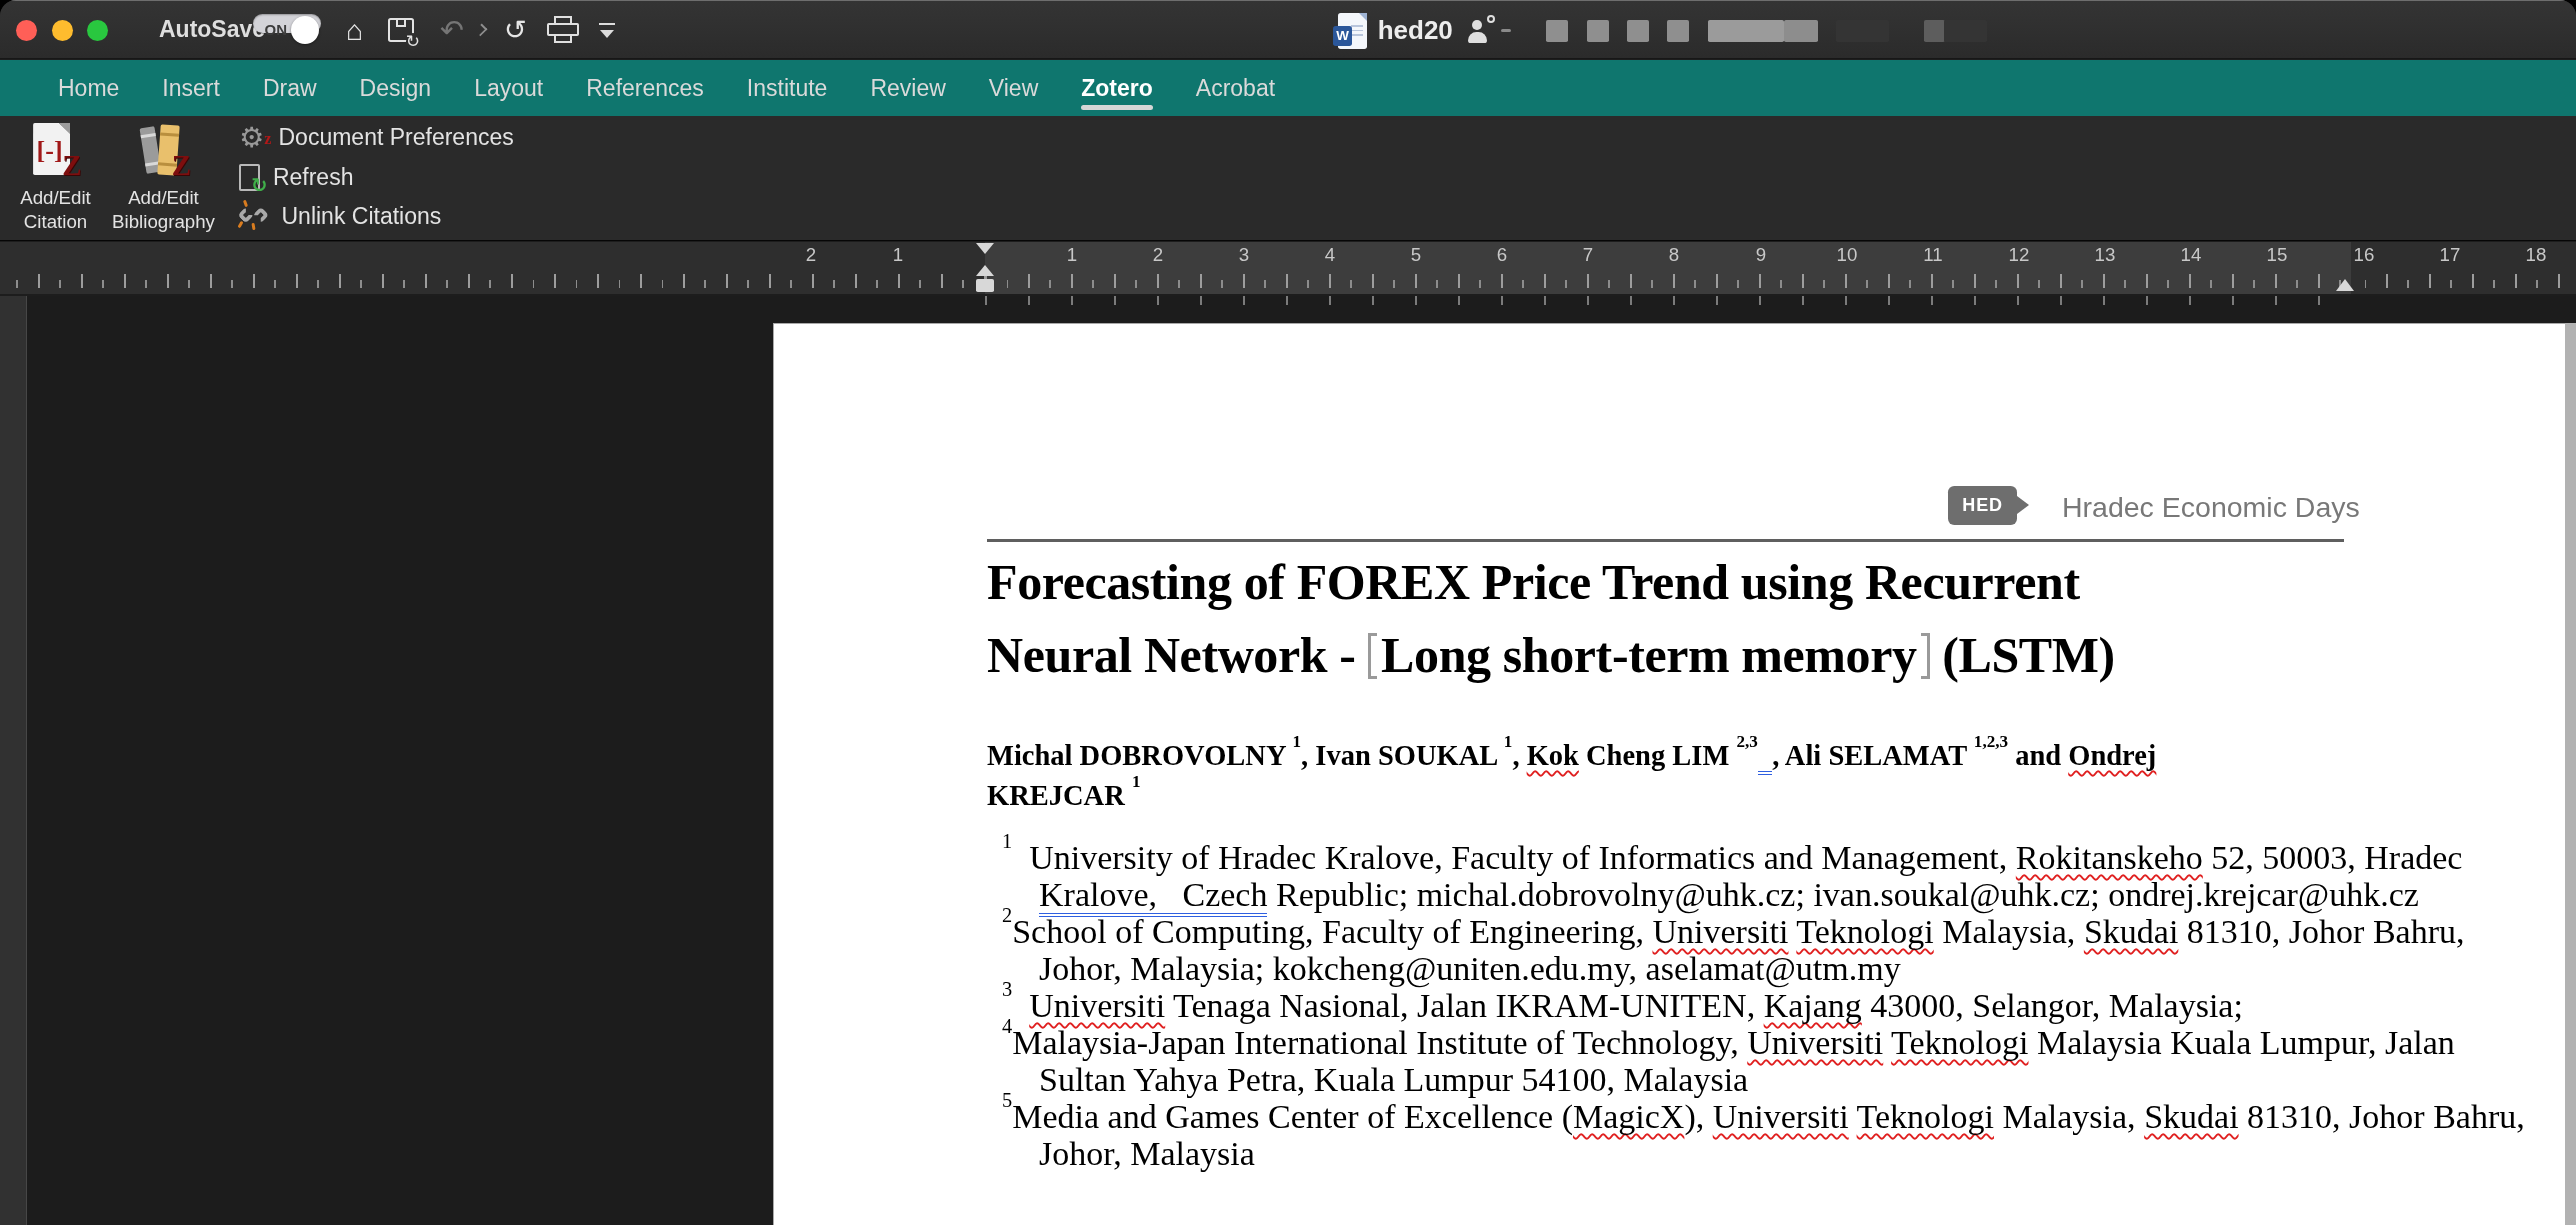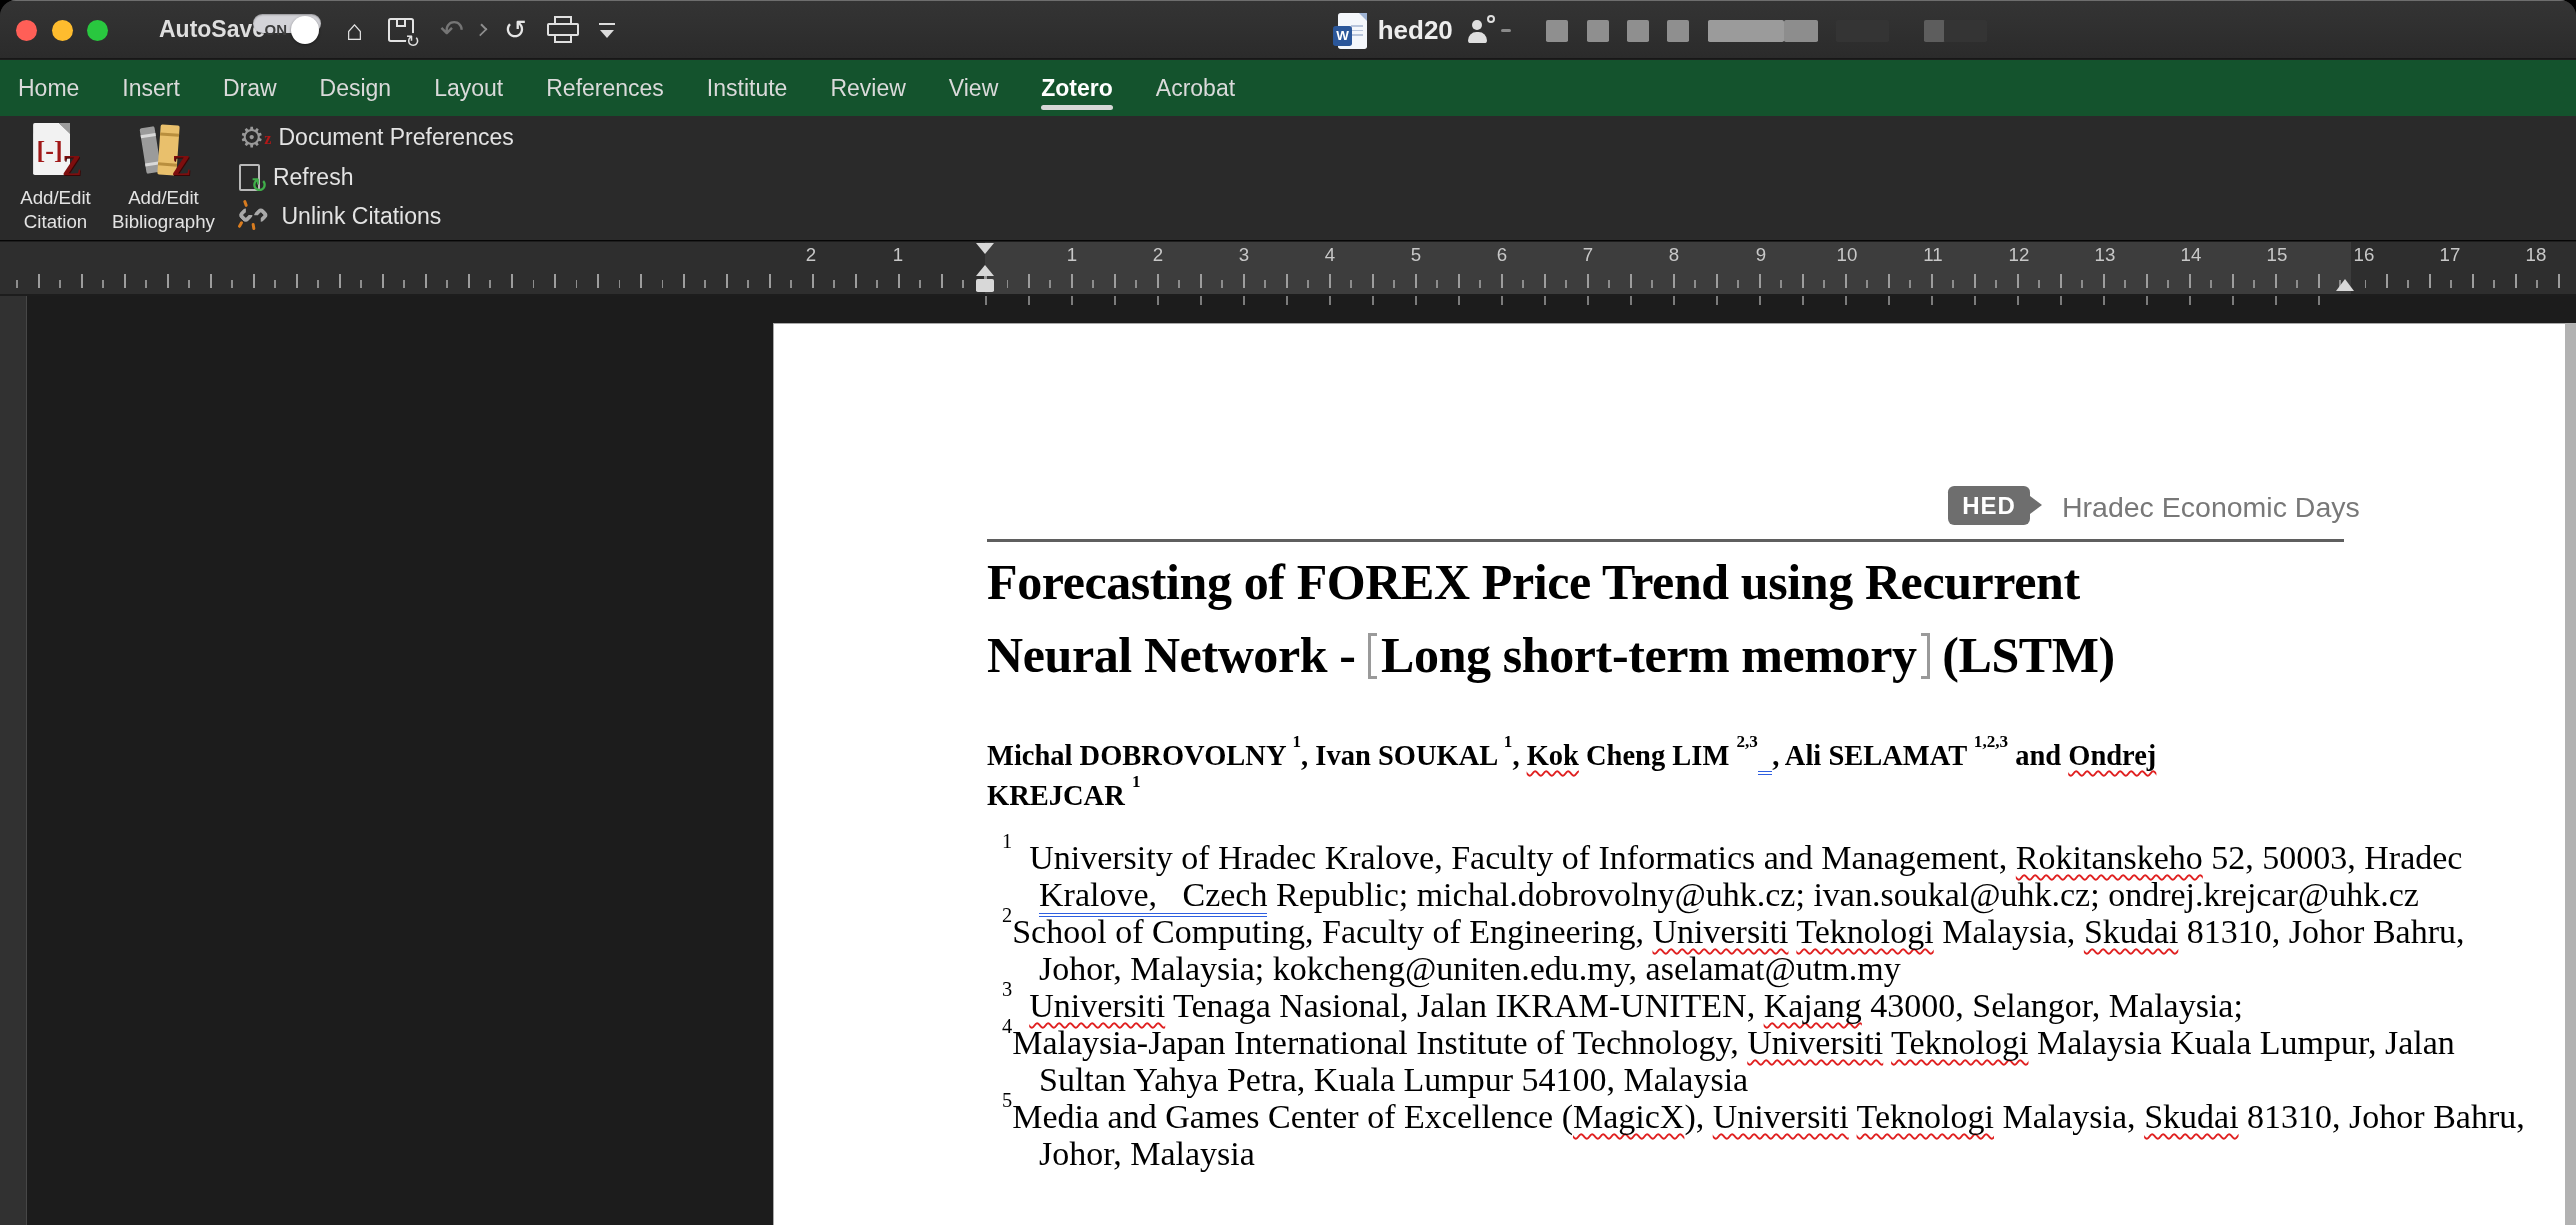--- a/index.html
+++ b/index.html
@@ -40,21 +40,21 @@
   .saveic .sync{position:absolute;right:-8px;bottom:-9.8px;font-size:17px;color:#e3e3e3;background:#2f2f2f;border-radius:50%;line-height:1;}
   .printer{position:relative;width:32px;height:28.5px;}
   .printer .pt{position:absolute;left:7.1px;top:0;width:18px;height:8px;border:2.2px solid #e0e0e0;border-bottom:none;}
   .printer .pb{position:absolute;left:0;top:7.1px;width:32px;height:12.5px;border:2.2px solid #e0e0e0;border-radius:1.8px;}
   .printer .po{position:absolute;left:7.1px;top:18px;width:18px;height:9px;border:2.2px solid #e0e0e0;background:#2f2f2f;}
   .caretmore{display:flex;flex-direction:column;align-items:center;gap:4.5px;}
   .caretmore .bar{width:16px;height:2.7px;background:#dcdcdc;}
   .caretmore .tri{width:0;height:0;border-left:7.1px solid transparent;border-right:7.1px solid transparent;border-top:8px solid #dcdcdc;}
 
   
-  #tabsrow{position:absolute;left:0;top:60px;width:100%;height:56px;background:#14532d;}
+  #tabsrow{position:absolute;left:0;top:60px;width:100%;height:56px;background:#0f766e;padding-left:40px;}
   #tabs-inner{display:flex;gap:43px;margin-left:18px;height:100%;align-items:center;}
   .tab{position:relative;height:100%;display:flex;align-items:center;font-size:23px;color:#dadada;cursor:default;}
   .tab.active{font-weight:700;color:#fff;}
   .tab-underline{position:absolute;left:0;right:0;bottom:6.2px;height:4.5px;border-radius:2.7px;background:#d6d6d6;}
 
   
   #ribbon{position:absolute;left:0;top:116px;width:100%;height:125px;background:#2a2a2a;border-bottom:1.8px solid #060606;}
   .bigbtn{position:absolute;top:7.1px;display:flex;flex-direction:column;align-items:center;}
   .bigbtn .lbl{font-size:18.7px;color:#e3e3e3;line-height:24px;text-align:center;}
   .cit-ico{position:relative;width:52px;height:59px;margin-bottom:3.6px;}
@@ -98,21 +98,21 @@
   #content{position:absolute;left:0;top:296px;width:100%;height:930px;background:#1c1c1c;}
   .vstrip{position:absolute;left:0;top:0;width:27px;height:100%;background:#313131;border-right:0.9px solid #474747;}
   .tabstops{position:absolute;left:985px;top:0;width:1366px;height:9px;
             background:repeating-linear-gradient(90deg,#7b7b7b 0 1.8px,transparent 1.8px 43px);}
   #page{position:absolute;left:773px;top:27px;width:1149px;height:903px;background:#fff;
         border-top:1.8px solid #a9a9a9;border-left:1.8px solid #a9a9a9;width:1803px;
         font-family:"Liberation Serif","DejaVu Serif",serif;color:#000;}
   #scrollbar{position:absolute;right:0;top:27px;width:10.7px;bottom:0;background:#b2b2b2;}
 
   .badge-chip{position:absolute;left:1174px;top:162px;height:39px;padding:0 14.3px;background:#6e6e6e;border-radius:6.2px;
-        color:#fff;font-family:"Liberation Sans",sans-serif;font-weight:700;font-size:24px;line-height:39px;letter-spacing:0.9px;}
+        color:#fff;font-family:"Liberation Sans",sans-serif;font-weight:700;font-size:18px;line-height:39px;letter-spacing:0.9px;}
   .badge-chip::after{content:"";position:absolute;right:-11.6px;top:9.8px;border-top:9.8px solid transparent;
         border-bottom:9.8px solid transparent;border-left:12.5px solid #6e6e6e;}
   .badge-name{position:absolute;left:1288px;top:167px;font-family:"Liberation Sans",sans-serif;font-size:28.5px;color:#787878;}
 
   .doccol{position:absolute;left:213px;top:0;width:1363px;}
   .hrule{position:absolute;top:215px;left:0;width:1357px;height:2.7px;background:#5f5f5f;}
   .doc-title-line{position:absolute;left:0;font-size:50px;font-weight:700;line-height:1;letter-spacing:-0.4px;white-space:pre;}
   #dt1{top:233px;}
   #dt2{top:306px;}
   .ccb{display:inline-block;width:9px;height:46px;vertical-align:-7.1px;border:0 solid #9a9a9a;}

